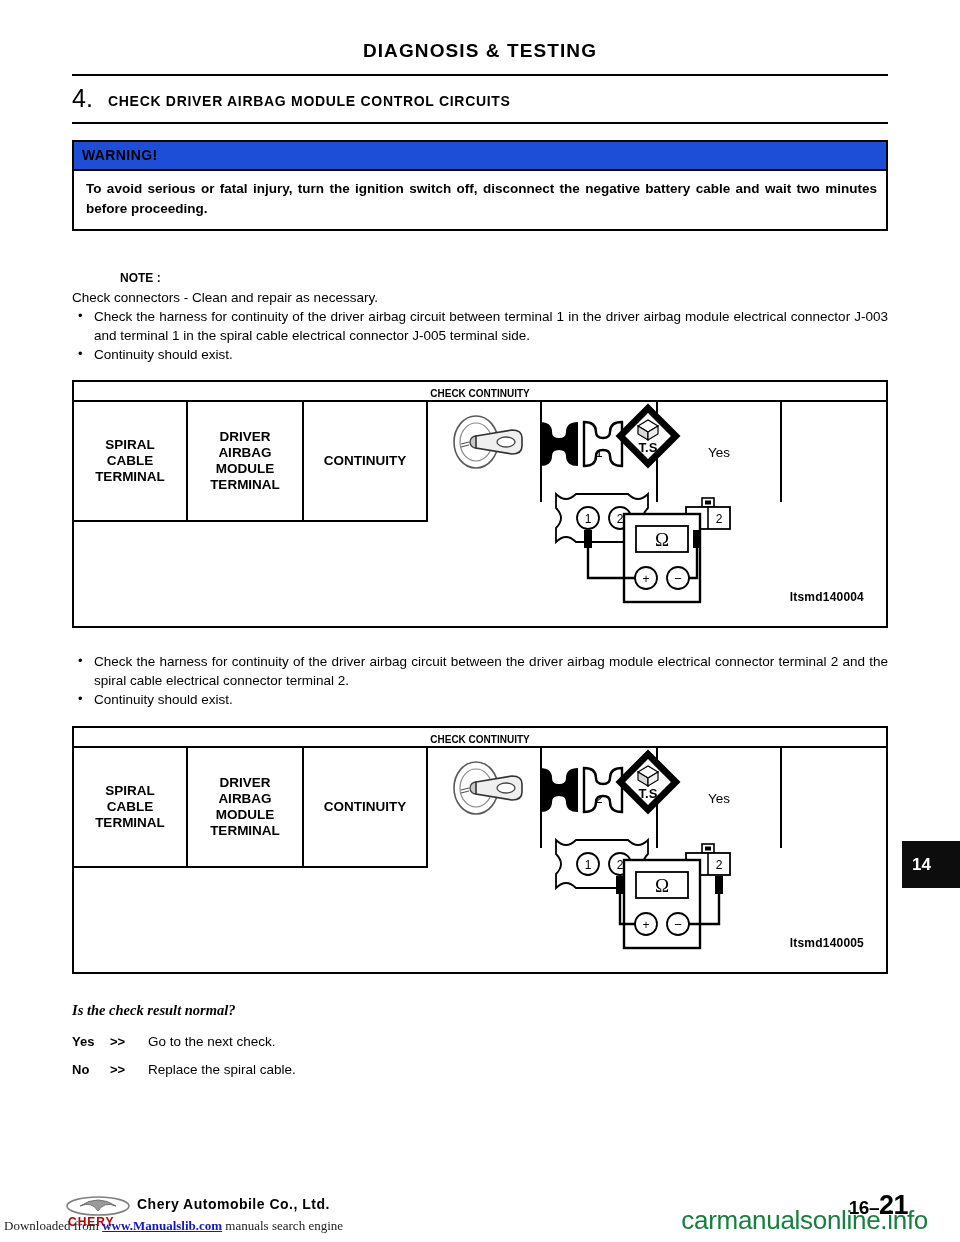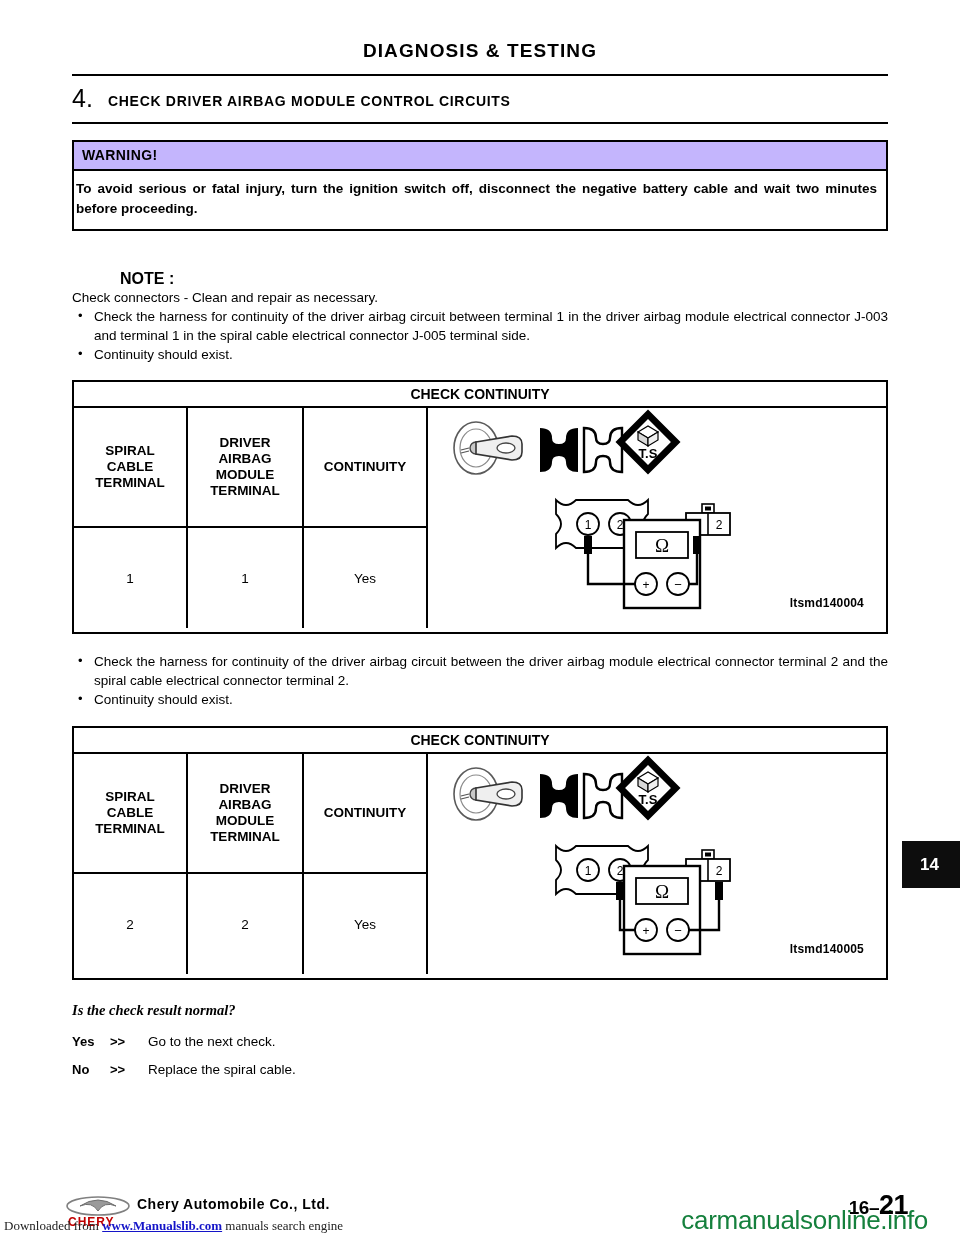--- a/index.html
+++ b/index.html
@@ -41,56 +41,56 @@
     position:absolute; left:72px; top:122px; width:816px; height:2px;
     background:#000;
   }
 
   
   .warn-box {
     position:absolute; left:72px; top:140px; width:816px;
     border:2px solid #000;
   }
   .warn-head {
-    background:#c4b5fd;
+    background:#1d4ed8;
     border-bottom:2px solid #000;
     padding:5px 8px 6px 8px;
     font-size:14px; font-weight:bold; letter-spacing:.4px;
   }
   .warn-body {
-    padding:8px 9px 10px 2px;
+    padding:8px 9px 10px 12px;
     font-size:13.5px; font-weight:bold; line-height:20px;
     text-align:justify;
   }
 
   
   .blk { position:absolute; left:72px; width:816px; }
   .bullet {
     position:relative; padding-left:22px;
     font-size:13.5px; line-height:19px; text-align:justify;
   }
   .bullet:before {
     content:"\2022"; position:absolute; left:6px; top:-1px; font-size:13px;
   }
   .plain { font-size:13.5px; line-height:19px; }
-  .note-label { font-size:16px; font-weight:bold; line-height:19px;padding-left:48px; }
+  .note-label { font-size:12px; font-weight:bold; line-height:19px;padding-left:48px; }
 
   
   .ctable {
     position:absolute; left:72px; width:816px;
     border:2px solid #000;
     background:#fff;
   }
   .ct-title {
-    height:26px; line-height:24px; text-align:center;
-    font-size:14px; font-weight:bold;
+    height:20px; line-height:24px; text-align:center;
+    font-size:10px; font-weight:bold;
     border-bottom:2px solid #000;
   }
   .ct-grid { display:flex; }
-  .ct-left { width:354px; display:flex; flex-direction:column; }
+  .ct-left { width:354px; display:flex; flex-direction:row; }
   .ct-hdr-row { display:flex; height:120px; border-bottom:2px solid #000; }
   .ct-val-row { display:flex; height:100px; }
   .ct-cell {
     display:flex; align-items:center; justify-content:center;
     text-align:center; font-size:13.5px;
   }
   .ct-cell.hdr { font-weight:bold; line-height:16px; }
   .ct-c1 { width:114px; border-right:2px solid #000; }
   .ct-c2 { width:116px; border-right:2px solid #000; }
   .ct-c3 { width:124px; border-right:2px solid #000; }
@@ -108,21 +108,21 @@
   .ans-row { position:absolute; left:72px; font-size:13.5px; }
   .ans-key { position:absolute; left:0; font-weight:bold; font-size:13px; }
   .ans-arrow { position:absolute; left:38px; font-weight:bold; font-size:13px; }
   .ans-txt { position:absolute; left:76px; }
 
   
   .chapter-tab {
     position:absolute; left:902px; top:841px; width:58px; height:47px;
     background:#0d0d0d; color:#fff;
     font-size:17px; font-weight:bold;
-    display:flex; align-items:center; padding-left:18px;
+    display:flex; align-items:center; padding-left:10px;
   }
 
   
   .foot-company {
     position:absolute; left:137px; top:1196px;
     font-size:14px; font-weight:bold; letter-spacing:.5px;
   }
   .foot-page {
     position:absolute; right:52px; top:1190px;
     font-weight:bold; letter-spacing:-.5px;

